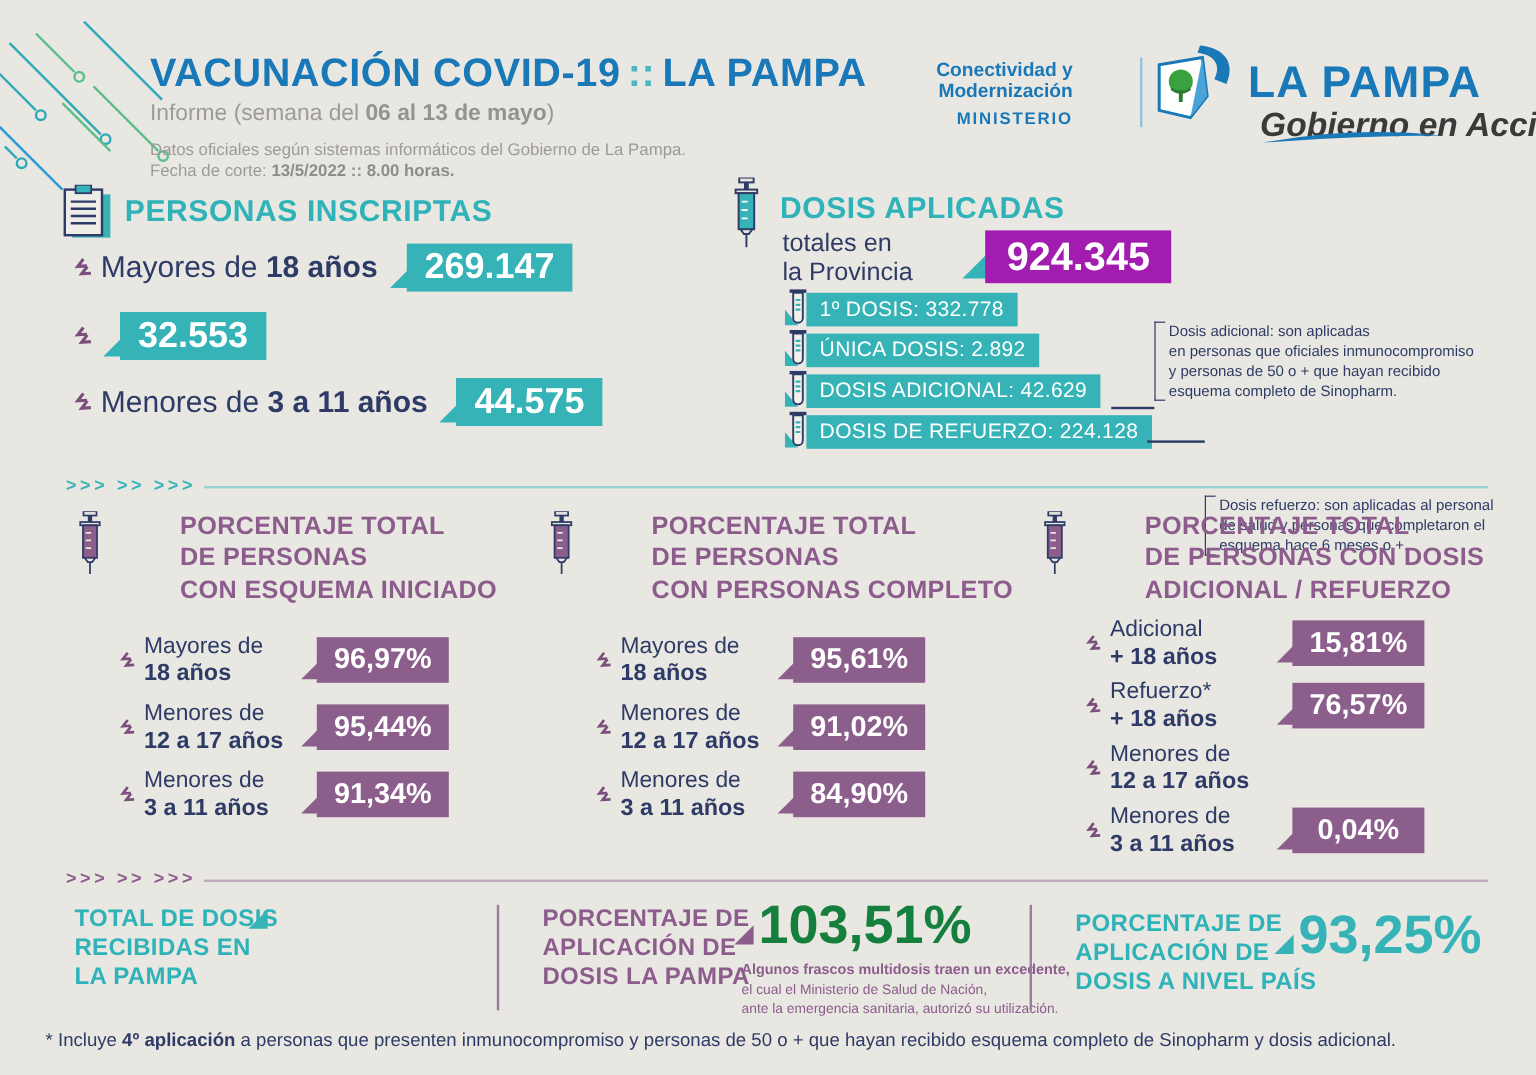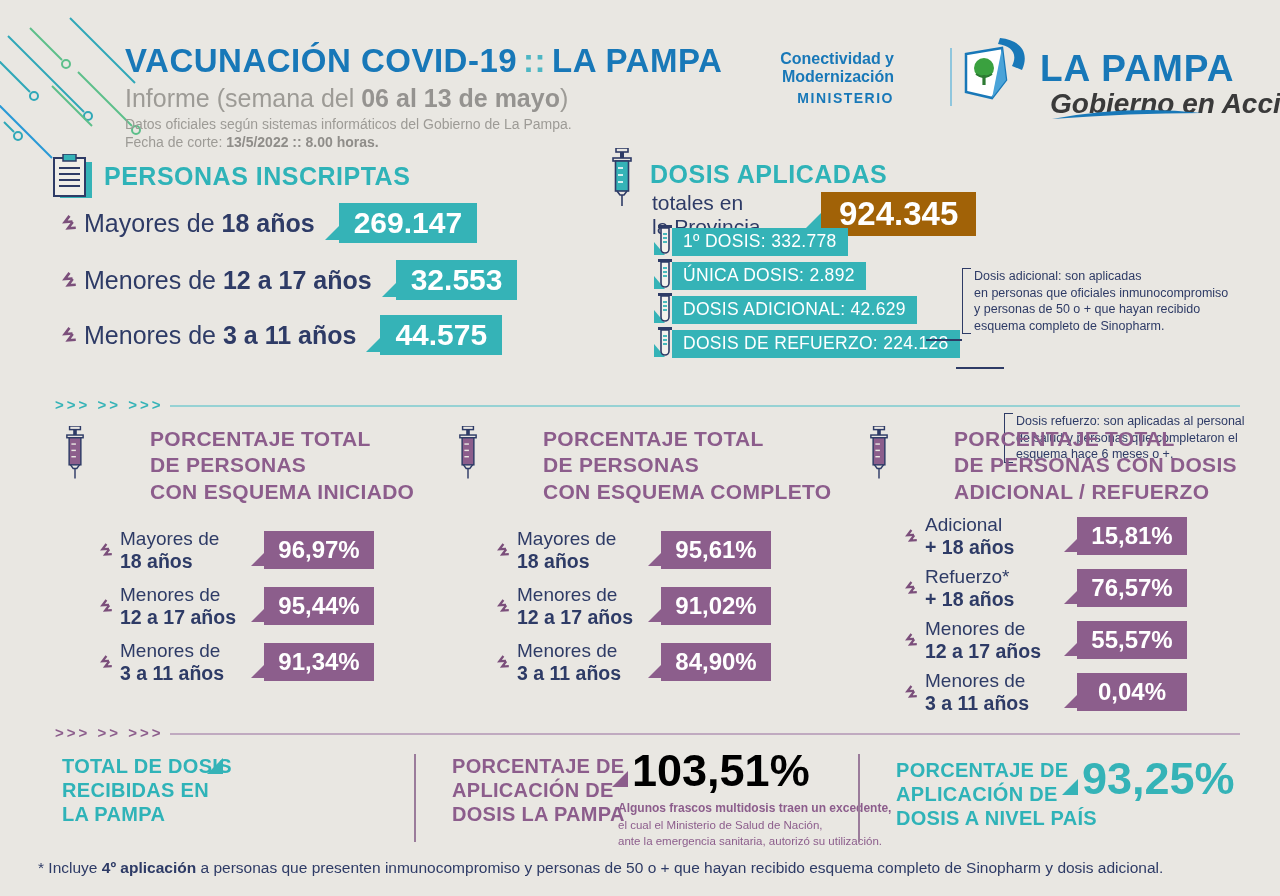--- a/index.html
+++ b/index.html
@@ -8,21 +8,21 @@
     width:1280px; height:896px; position:relative; overflow:hidden;
     background:#e9e7e2;
     font-family:"Liberation Sans", sans-serif;
     color:#2e3b66;
   }
   .abs { position:absolute; }
 
   
   .main-title { font-size:33px; font-weight:bold; color:#1878b8; letter-spacing:.5px; white-space:nowrap; }
   .main-title .sep { color:#4db6c4; margin:0 6px; }
-  .informe { font-size:25px; color:#9d9b96; white-space:nowrap; }
+  .informe { font-size:19px; color:#9d9b96; white-space:nowrap; }
   .informe b { color:#959390; }
   .hnote { font-size:14px; color:#9d9b96; white-space:nowrap; }
   .hnote b { color:#8f8d89; }
 
   .ministry { width:158px; text-align:right; color:#1878b8; }
   .ministry .m1 { font-size:16px; font-weight:bold; line-height:1.15; }
   .ministry .m3 { font-size:14px; font-weight:bold; letter-spacing:1.5px; margin-top:3px; }
   .hdr-divider { width:2px; height:58px; background:#8fc6dd; }
   .brand-name { font-size:37px; font-weight:bold; color:#1878b8; letter-spacing:1px; white-space:nowrap; }
   .brand-tagline { font-size:28px; font-style:italic; font-weight:bold; color:#3a3a3a; white-space:nowrap; }
@@ -39,21 +39,21 @@
   }
   .tri { width:0; height:0; border-style:solid; }
   .tri-teal-15 { border-width:0 0 15px 15px; border-color:transparent transparent #35b3b7 transparent; margin:0 -1px 0 10px; align-self:flex-end; margin-bottom:3px;}
   .tri-teal-20 { border-width:0 0 20px 20px; border-color:transparent transparent #35b3b7 transparent; align-self:flex-end; margin-bottom:4px; margin-right:-1px;}
   .tri-purple-14 { border-width:0 0 14px 14px; border-color:transparent transparent #8c5e8c transparent; align-self:flex-end; margin-bottom:3px; margin-right:-1px;}
   .tri-teal-16 { border-width:0 0 16px 16px; border-color:transparent transparent #35b3b7 transparent; }
   .tri-purple-16 { border-width:0 0 16px 16px; border-color:transparent transparent #8c5d8c transparent; }
 
   
   .dosis-sub { font-size:21px; color:#2e3b66; line-height:1.12; }
-  .dosis-total-badge { background:#a16207; color:#fff; font-weight:bold; font-size:33px; padding:3px 18px; white-space:nowrap; }
+  .dosis-total-badge { background:#a21caf; color:#fff; font-weight:bold; font-size:33px; padding:3px 18px; white-space:nowrap; }
   .dose-row { display:flex; align-items:flex-end; margin-bottom:3px; }
   .dose-badge { background:#35b3b7; color:#fff; font-size:17.5px; letter-spacing:.3px; padding:3px 11px 4px; white-space:nowrap; margin-left:-4px; }
   .annotation { font-size:12.5px; line-height:1.32; color:#2e3b66; padding-left:12px; position:relative; }
   .annotation .bracket { position:absolute; left:0; top:0; bottom:0; width:9px;
     border-top:1.5px solid #2e3b66; border-left:1.5px solid #2e3b66; border-bottom:1.5px solid #2e3b66; }
   .connector { background:#2e3b66; height:1.5px; }
 
   
   .chevrons { font-size:15px; font-weight:bold; letter-spacing:3px; white-space:nowrap; }
   .chev-teal { color:#35b3b7; }
@@ -71,21 +71,21 @@
     background:#8c5e8c; color:#fff; font-weight:bold; font-size:24px;
     min-width:110px; text-align:center; padding:5px 10px; white-space:nowrap;
   }
   .push { margin-left:auto; display:flex; align-items:flex-end; }
 
   
   .bottom-title-teal { font-size:20px; font-weight:bold; color:#2fb3b8; line-height:1.2; letter-spacing:.3px; white-space:nowrap; }
   .bottom-title-purple { font-size:20px; font-weight:bold; color:#8c5d8c; line-height:1.2; letter-spacing:.3px; white-space:nowrap; }
   .big-num { display:flex; align-items:flex-end; }
   .big-num .num-teal { font-size:45px; font-weight:bold; color:#35b3b7; line-height:1; margin-left:4px; white-space:nowrap; }
-  .big-num .num-purple { font-size:45px; font-weight:bold; color:#000000; line-height:1; margin-left:4px; white-space:nowrap; }
+  .big-num .num-purple { font-size:45px; font-weight:bold; color:#15803d; line-height:1; margin-left:4px; white-space:nowrap; }
   .big-num .tri-teal-16, .big-num .tri-purple-16 { margin-bottom:6px; }
   .vdiv-purple { width:2px; background:#9b7c9b; }
   .b2-note { font-size:11.5px; color:#8c5d8c; line-height:1.4; white-space:nowrap; }
   .b2-note .first { font-size:12px; font-weight:bold; }
 
   .footer-text { font-size:15.5px; color:#2e3b66; white-space:nowrap; }
 
   .marker { display:inline-block; transform:rotate(-28deg); flex:0 0 auto; }
 </style>
 </head>
@@ -164,21 +164,20 @@
   <div class="tri tri-teal-15"></div>
   <div class="badge-teal">269.147</div>
 </div>
 <div class="abs insc-row" style="left:62px;top:260px">
   <svg class="marker" width="14" height="17" viewBox="0 0 14 17">
       <g fill="none" stroke="#7b4f7b" stroke-width="2.6">
         <path d="M11,2 L4,5.2 L11,8.4"></path>
         <path d="M11,9 L4,12.2 L11,15.4"></path>
       </g>
     </svg>
-  <div class="insc-label"><span>Menores de </span><b>12 a 17 años</b></div>
   <div class="tri tri-teal-15"></div>
   <div class="badge-teal">32.553</div>
 </div>
 <div class="abs insc-row" style="left:62px;top:315px">
   <svg class="marker" width="14" height="17" viewBox="0 0 14 17">
       <g fill="none" stroke="#7b4f7b" stroke-width="2.6">
         <path d="M11,2 L4,5.2 L11,8.4"></path>
         <path d="M11,9 L4,12.2 L11,15.4"></path>
       </g>
     </svg>
@@ -201,21 +200,21 @@
 <div class="abs teal-title" style="left:650px;top:160px">DOSIS APLICADAS</div>
 <div class="abs dosis-sub" style="left:652px;top:191px">
   <div>totales en</div>
   <div>la Provincia</div>
 </div>
 <div class="abs" style="left:802px;top:192px;display:flex;align-items:flex-end">
   <div class="tri tri-teal-20"></div>
   <div class="dosis-total-badge">924.345</div>
 </div>
 
-<div class="abs" style="left:654px;top:225px">
+<div class="abs" style="left:654px;top:241px">
   <div class="dose-row">
     <svg width="22" height="31" viewBox="0 0 22 31">
         <polygon points="0,30 11,30 0,17" fill="#35b3b7"></polygon>
         <rect x="4" y="0" width="14" height="3" fill="#2e3b66"></rect>
         <path d="M7,3 h8 v21 a4,4 0 0 1 -8,0 Z" fill="#f3f1ec" stroke="#2e3b66" stroke-width="1.6"></path>
         <line x1="9" y1="9" x2="13" y2="9" stroke="#35b3b7" stroke-width="1.8"></line>
         <line x1="9" y1="13" x2="13" y2="13" stroke="#35b3b7" stroke-width="1.8"></line>
         <line x1="9" y1="17" x2="13" y2="17" stroke="#35b3b7" stroke-width="1.8"></line>
       </svg>
     <div class="dose-badge">1º DOSIS: 332.778</div>
@@ -340,21 +339,21 @@
       <rect x="7.5" y="13" width="13" height="30" fill="#8c5e8c" stroke="#2e3b66" stroke-width="1.6"></rect>
       <line x1="10" y1="20" x2="15" y2="20" stroke="#e9e7e2" stroke-width="1.6"></line>
       <line x1="10" y1="27" x2="15" y2="27" stroke="#e9e7e2" stroke-width="1.6"></line>
       <line x1="10" y1="34" x2="15" y2="34" stroke="#e9e7e2" stroke-width="1.6"></line>
       <polyline points="9,43 12,47 16,47 19,43" fill="none" stroke="#2e3b66" stroke-width="1.6"></polyline>
       <line x1="14" y1="47" x2="14" y2="58" stroke="#2e3b66" stroke-width="1.6"></line>
   </svg>
   <div class="purple-title">
     <div>PORCENTAJE TOTAL</div>
     <div>DE PERSONAS</div>
-    <div>CON ESQUEMA COMPLETO</div>
+    <div>CON PERSONAS COMPLETO</div>
   </div>
 </div>
 <div class="abs pct-row" style="left:497px;top:528px;width:274px">
   <svg class="marker" width="12" height="15" viewBox="0 0 14 17">
       <g fill="none" stroke="#7b4f7b" stroke-width="2.6">
         <path d="M11,2 L4,5.2 L11,8.4"></path>
         <path d="M11,9 L4,12.2 L11,15.4"></path>
       </g>
     </svg>
   <div class="pct-label"><div>Mayores de</div><b>18 años</b></div>
@@ -435,24 +434,20 @@
     </div>
 </div>
 <div class="abs pct-row" style="left:905px;top:618px;width:282px">
   <svg class="marker" width="12" height="15" viewBox="0 0 14 17">
       <g fill="none" stroke="#7b4f7b" stroke-width="2.6">
         <path d="M11,2 L4,5.2 L11,8.4"></path>
         <path d="M11,9 L4,12.2 L11,15.4"></path>
       </g>
     </svg>
   <div class="pct-label"><div>Menores de</div><b>12 a 17 años</b></div>
-  <div class="push">
-      <div class="tri tri-purple-14"></div>
-      <div class="badge-purple">55,57%</div>
-    </div>
 </div>
 <div class="abs pct-row" style="left:905px;top:670px;width:282px">
   <svg class="marker" width="12" height="15" viewBox="0 0 14 17">
       <g fill="none" stroke="#7b4f7b" stroke-width="2.6">
         <path d="M11,2 L4,5.2 L11,8.4"></path>
         <path d="M11,9 L4,12.2 L11,15.4"></path>
       </g>
     </svg>
   <div class="pct-label"><div>Menores de</div><b>3 a 11 años</b></div>
   <div class="push">

